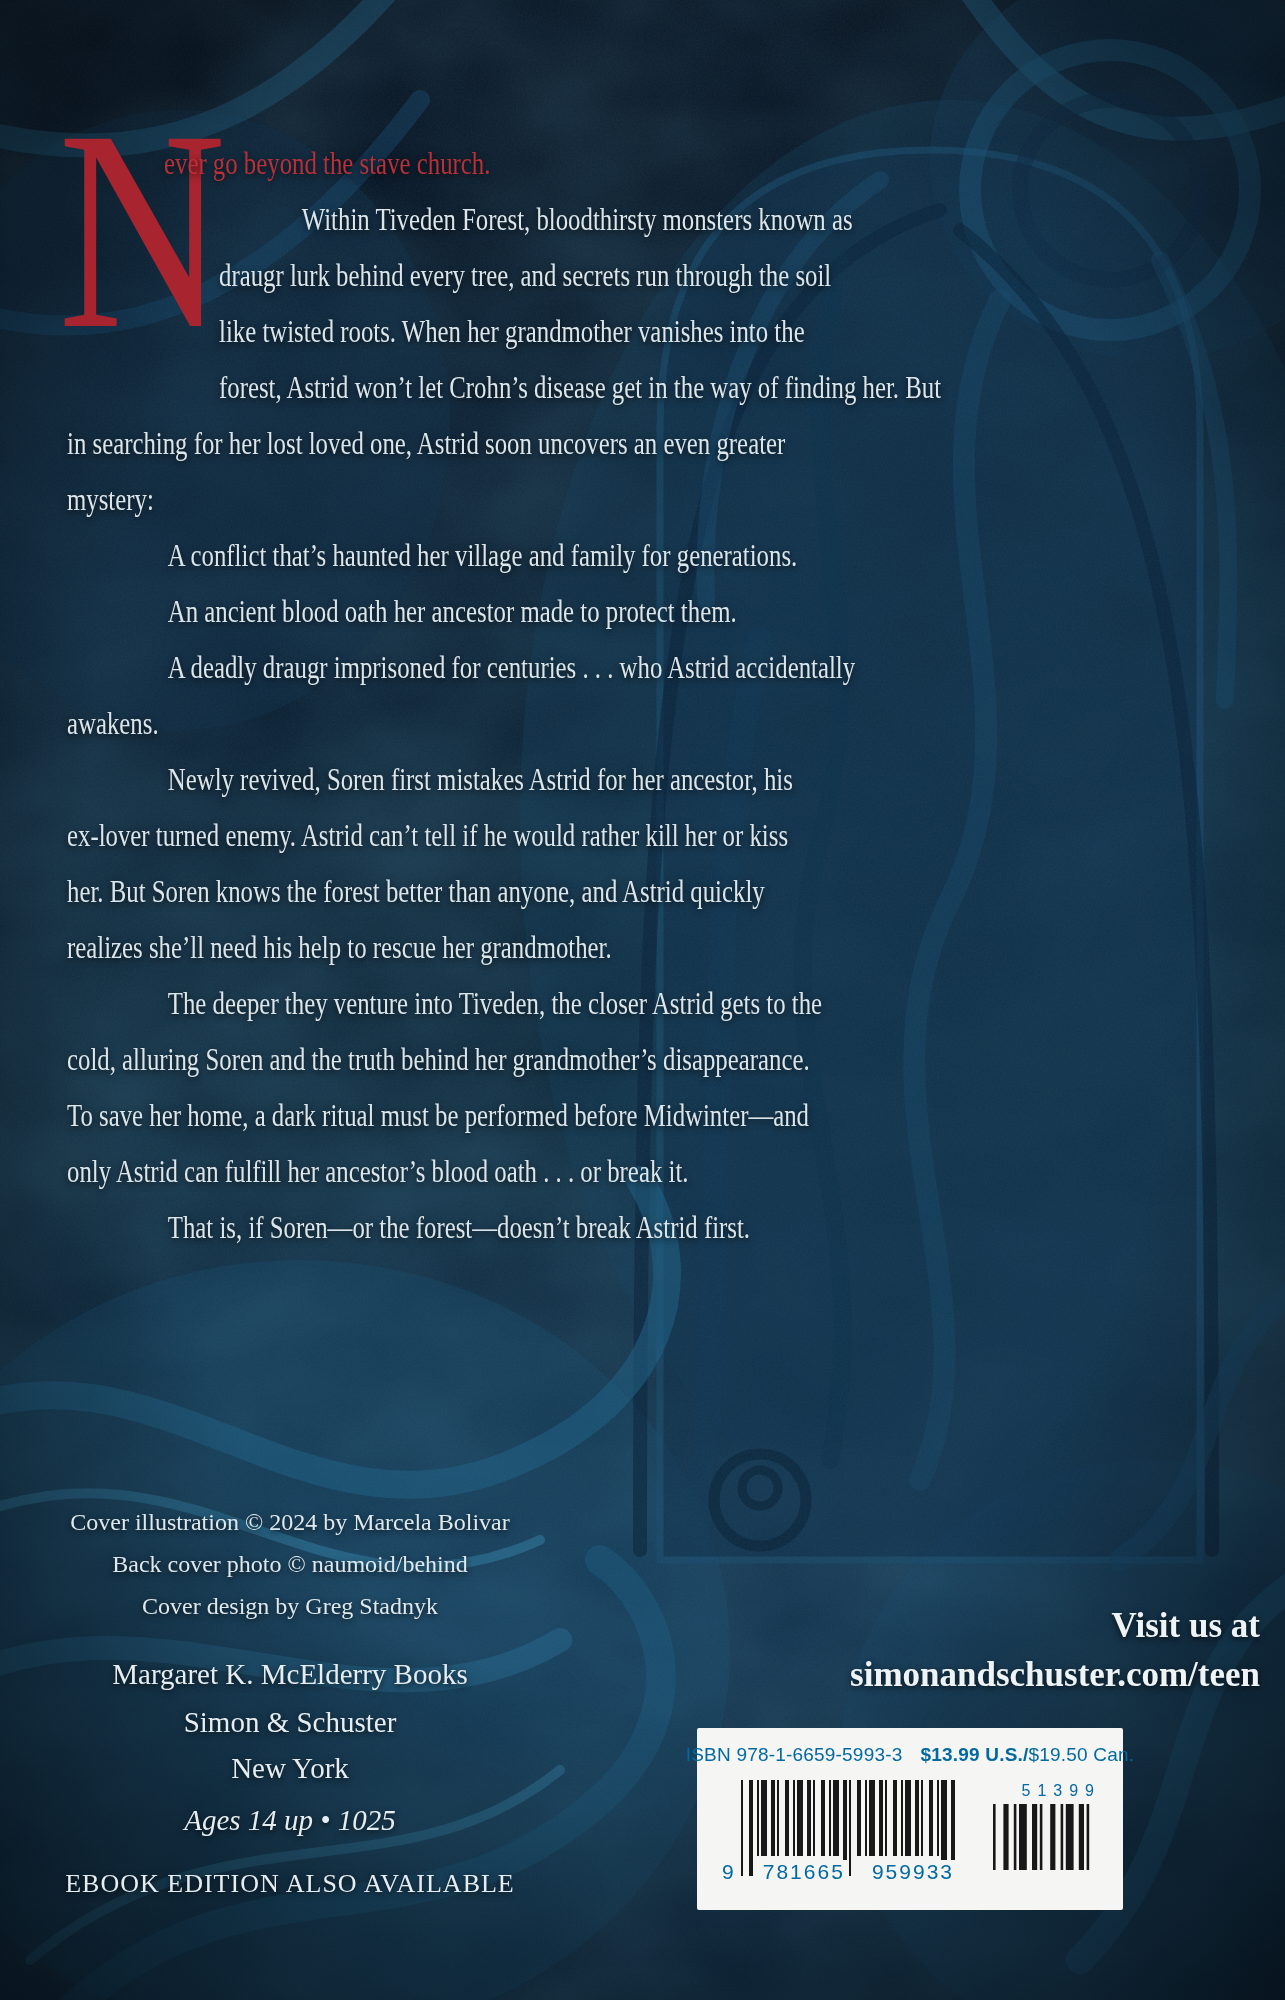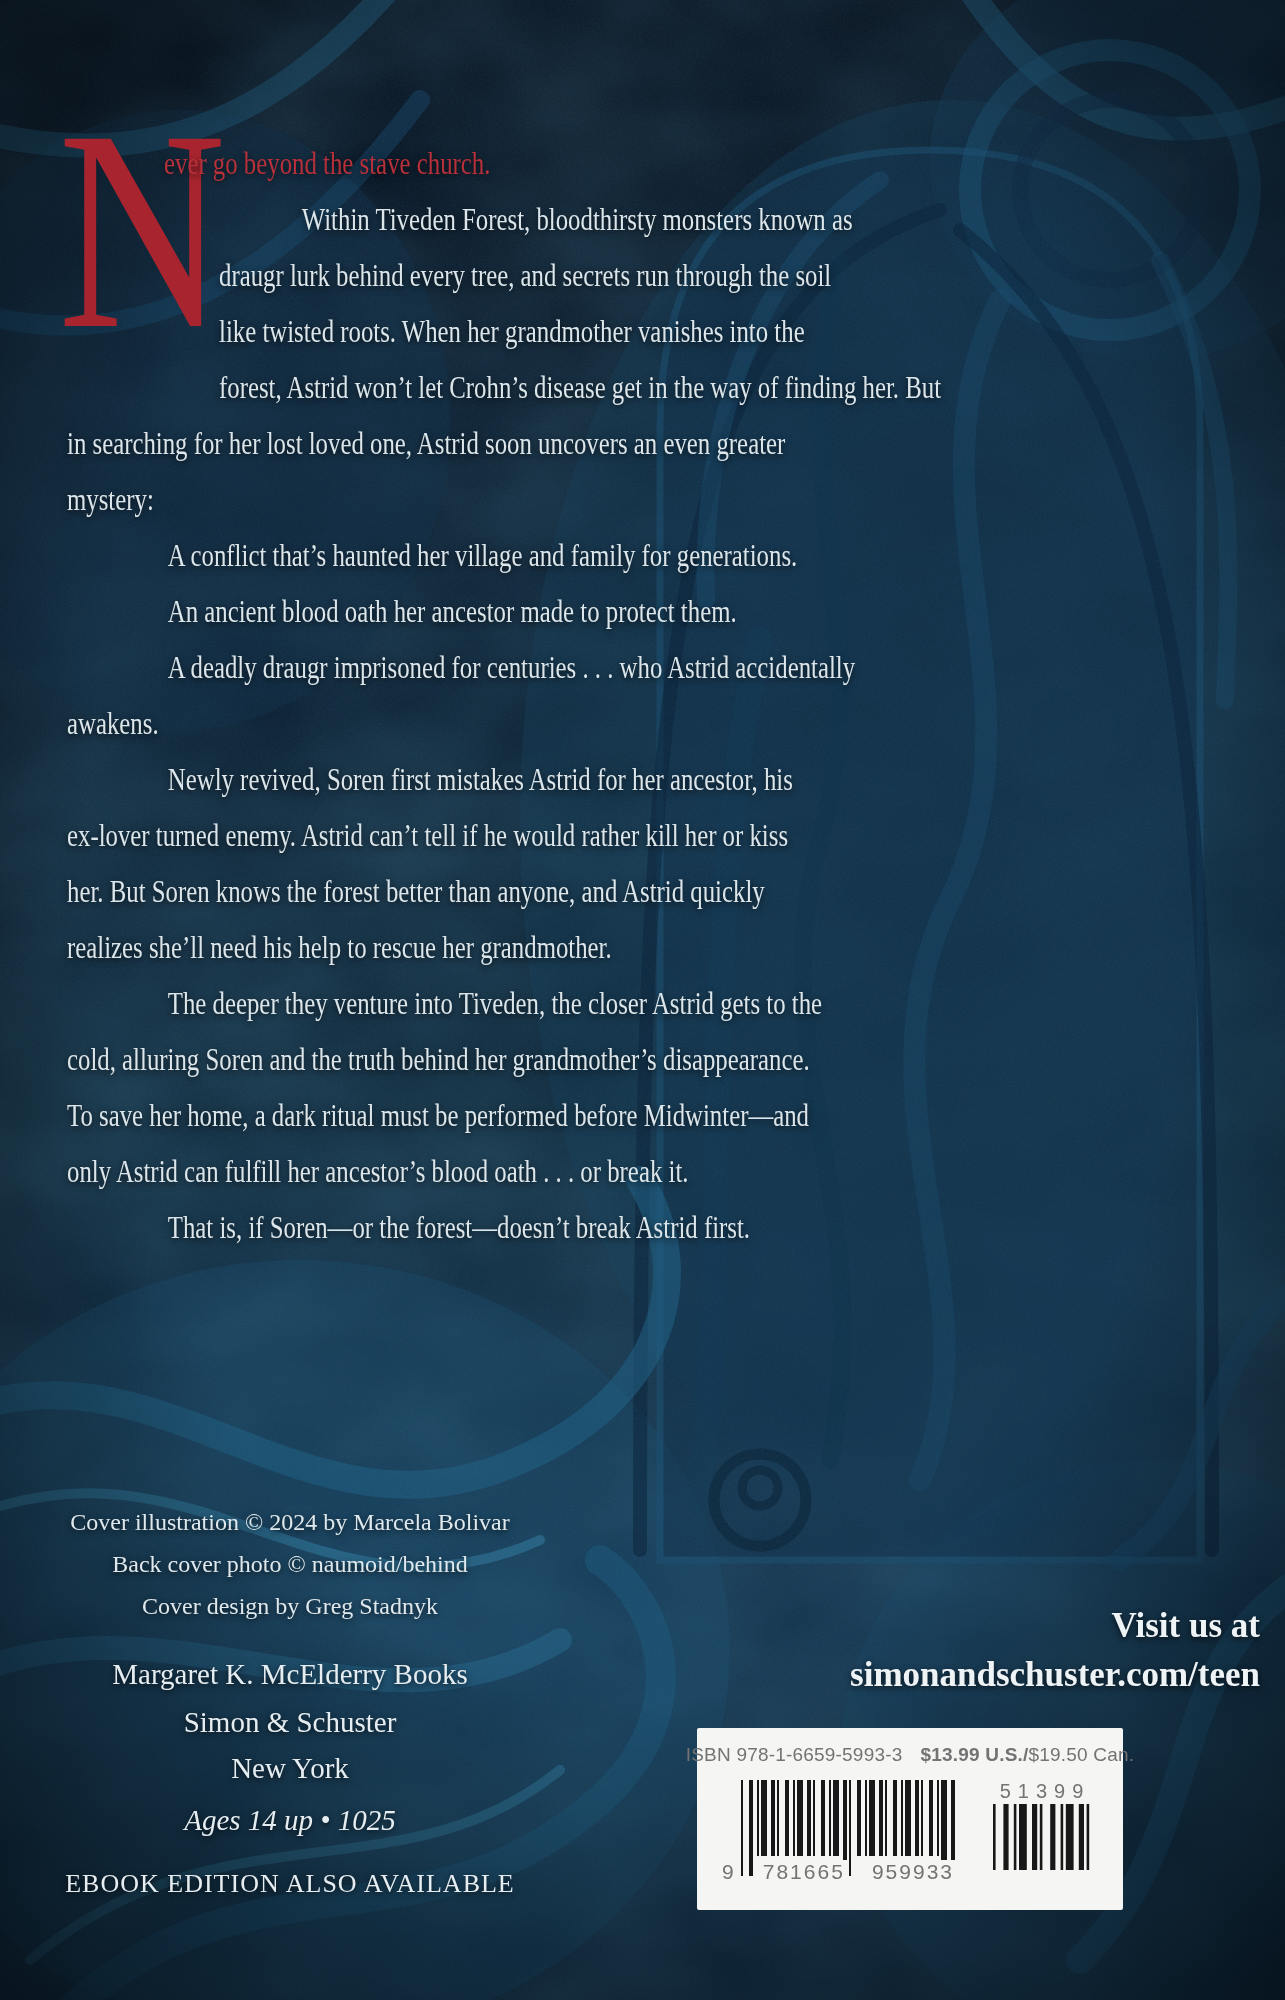--- a/index.html
+++ b/index.html
@@ -34,33 +34,33 @@
 
   
   .site{position:absolute;left:540px;top:1606px;width:720px;text-align:right;
         color:#eef3f6;font-weight:700;text-shadow:0 2px 6px rgba(0,0,0,.7);}
   .site-l1{font-size:35px;line-height:40px;}
   .site-l2{font-size:35px;line-height:40px;margin-top:9px;}
 
   
   .bc-box{position:absolute;left:697px;top:1728px;width:426px;height:182px;
           background:#f5f5f3;border-radius:2px;box-sizing:border-box;
-          padding:16px 14px 10px;font-family:"Liberation Sans",sans-serif;color:#737373;}
+          padding:16px 14px 10px;font-family:"Liberation Sans",sans-serif;color:#0369a1;}
   .bc-row1{display:flex;justify-content:center;gap:18px;font-size:19px;
            letter-spacing:.2px;white-space:nowrap;}
   .bc-row1 .bold{font-weight:700;}
   .bc-row2{display:flex;justify-content:center;align-items:flex-start;
            gap:26px;margin-top:14px;}
   .ean-wrap{position:relative;width:244px;height:104px;}
   .ean-svg{position:absolute;left:22px;top:0;}
   .ean-digits{position:absolute;left:0;right:6px;bottom:0;display:flex;
               justify-content:space-between;font-size:21px;letter-spacing:2px;}
   .ean-digits span{background:#f5f5f3;padding:0 3px;}
   .addon-wrap{position:relative;width:112px;height:104px;text-align:center;}
-  .addon-digits{font-size:20px;letter-spacing:7px;line-height:22px;}
+  .addon-digits{font-size:16px;letter-spacing:7px;line-height:22px;text-align:right;}
   .addon-svg{display:block;margin:2px auto 0;}
 </style>
 </head>
 <body>
 
 <div class="page">
 
   <svg class="bg" viewBox="0 0 1285 2000" preserveAspectRatio="none">
     <defs>
       <linearGradient id="bgG" x1="0" y1="0" x2="0" y2="1">

